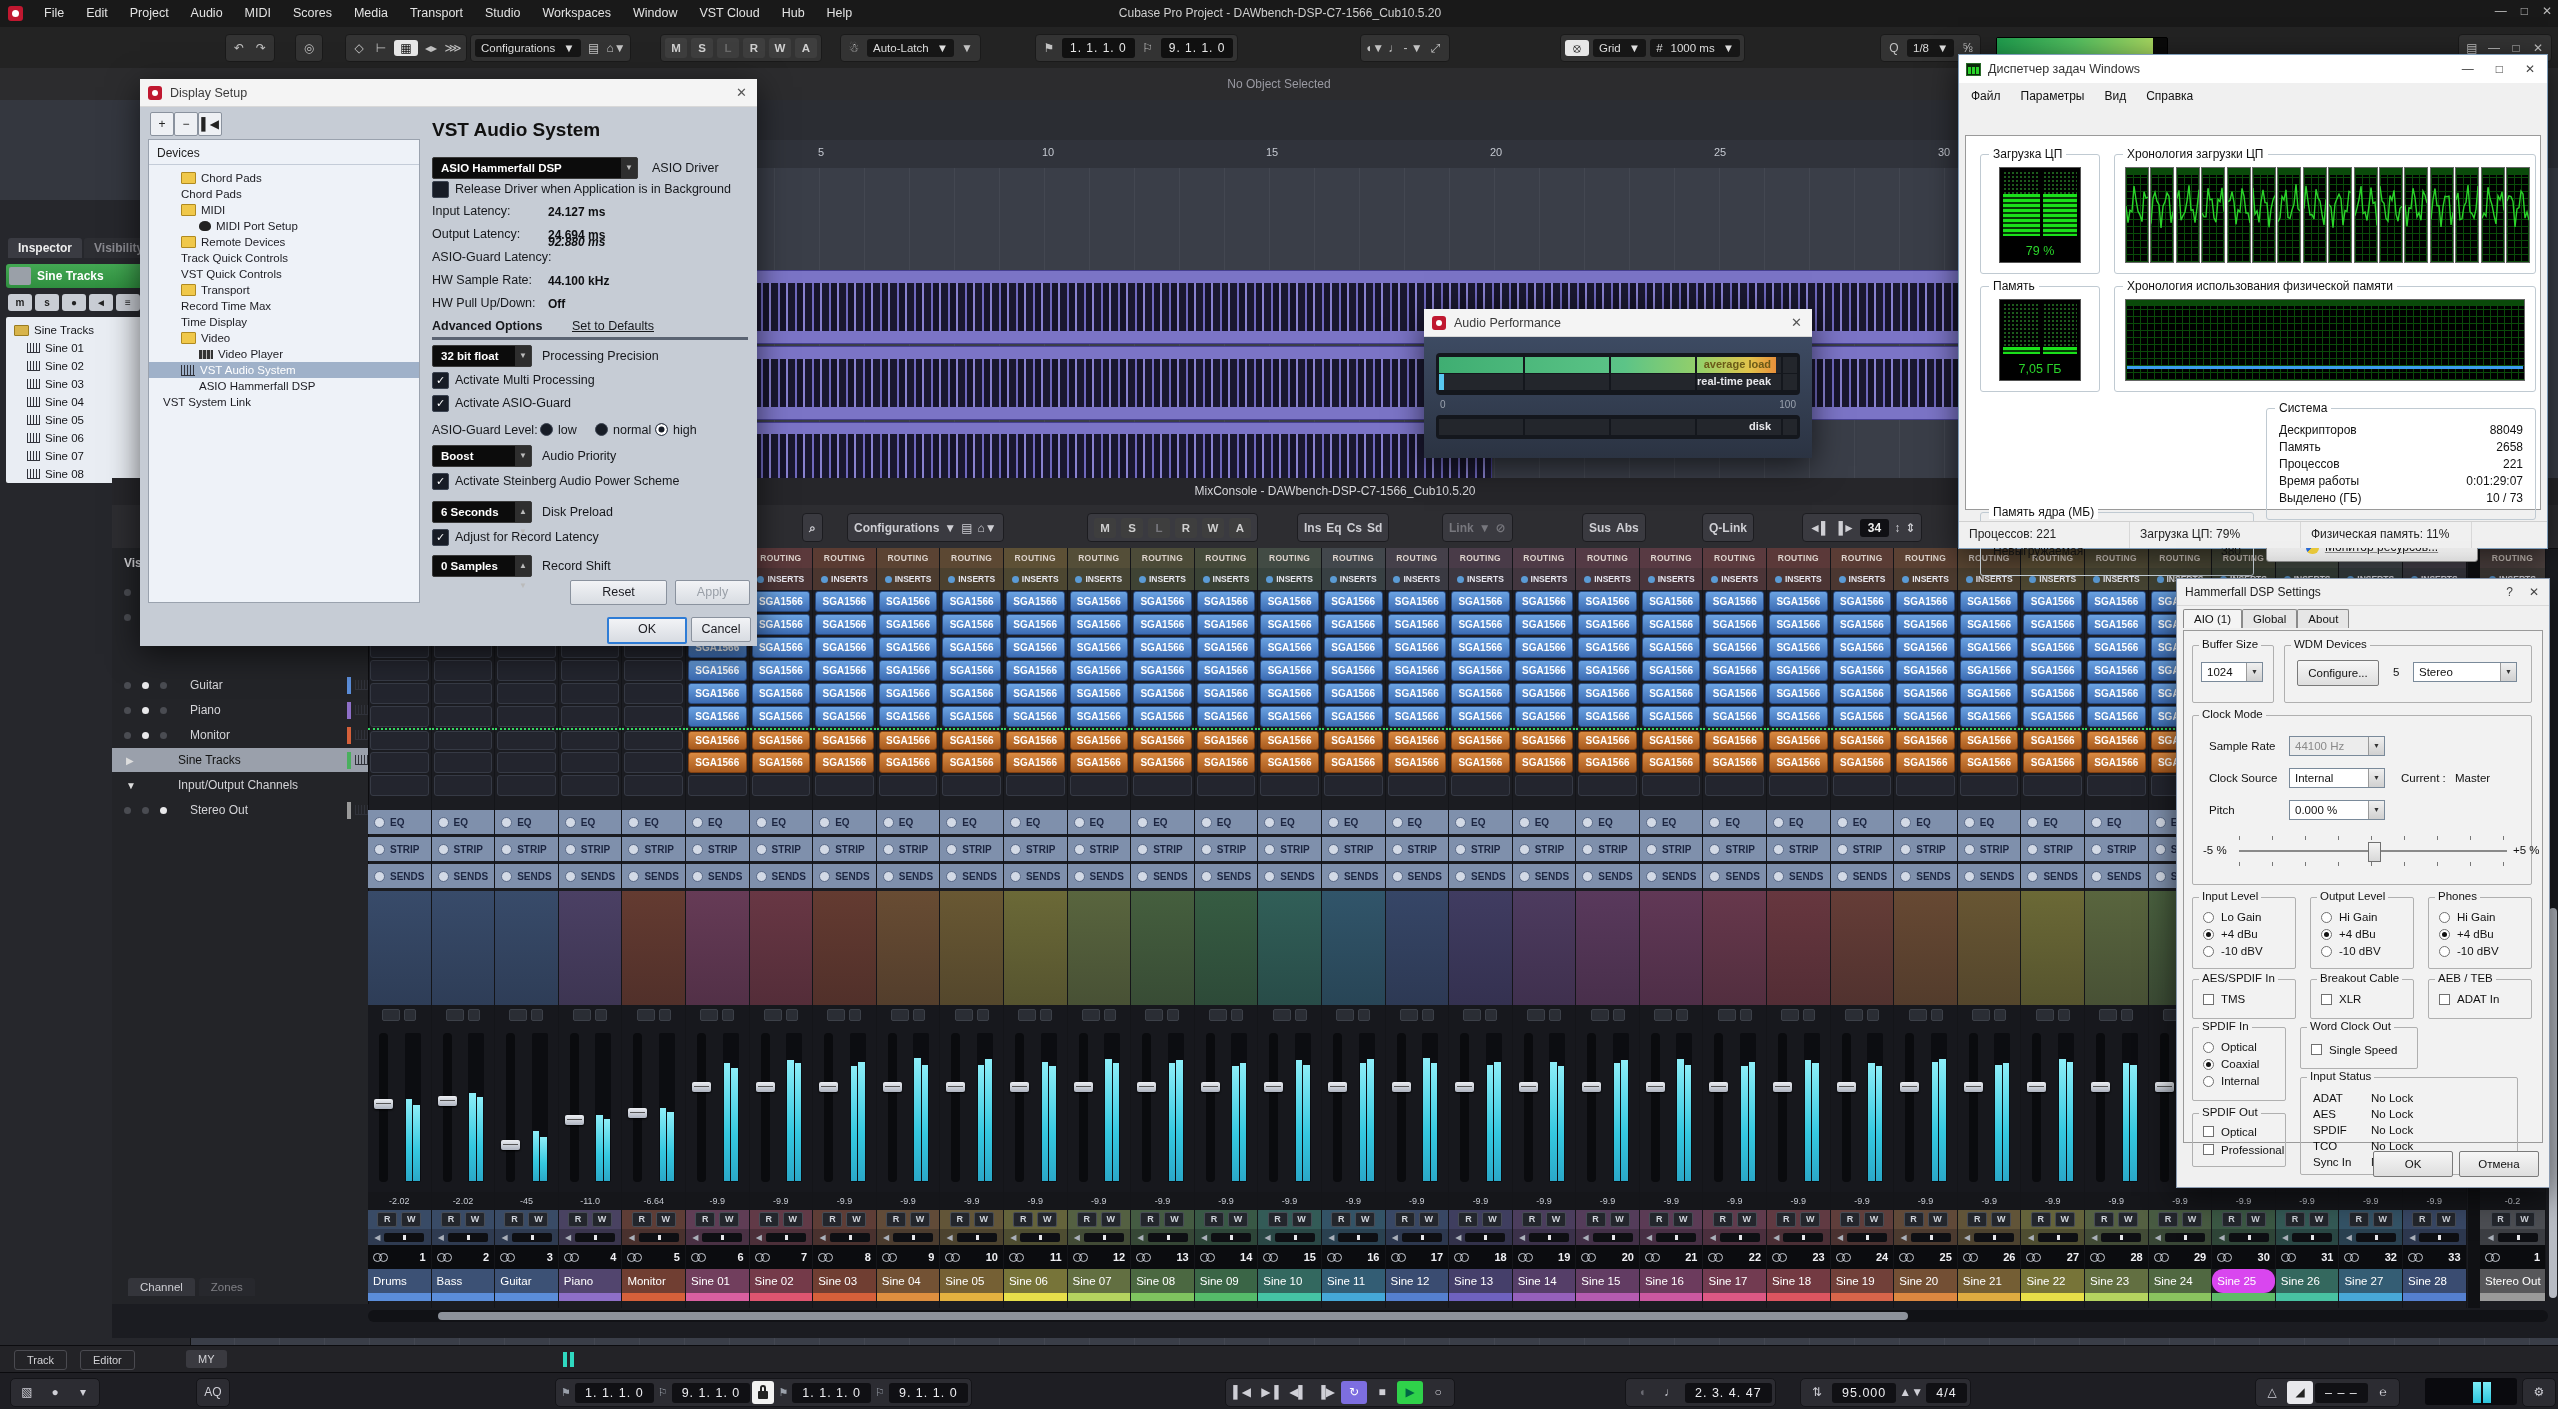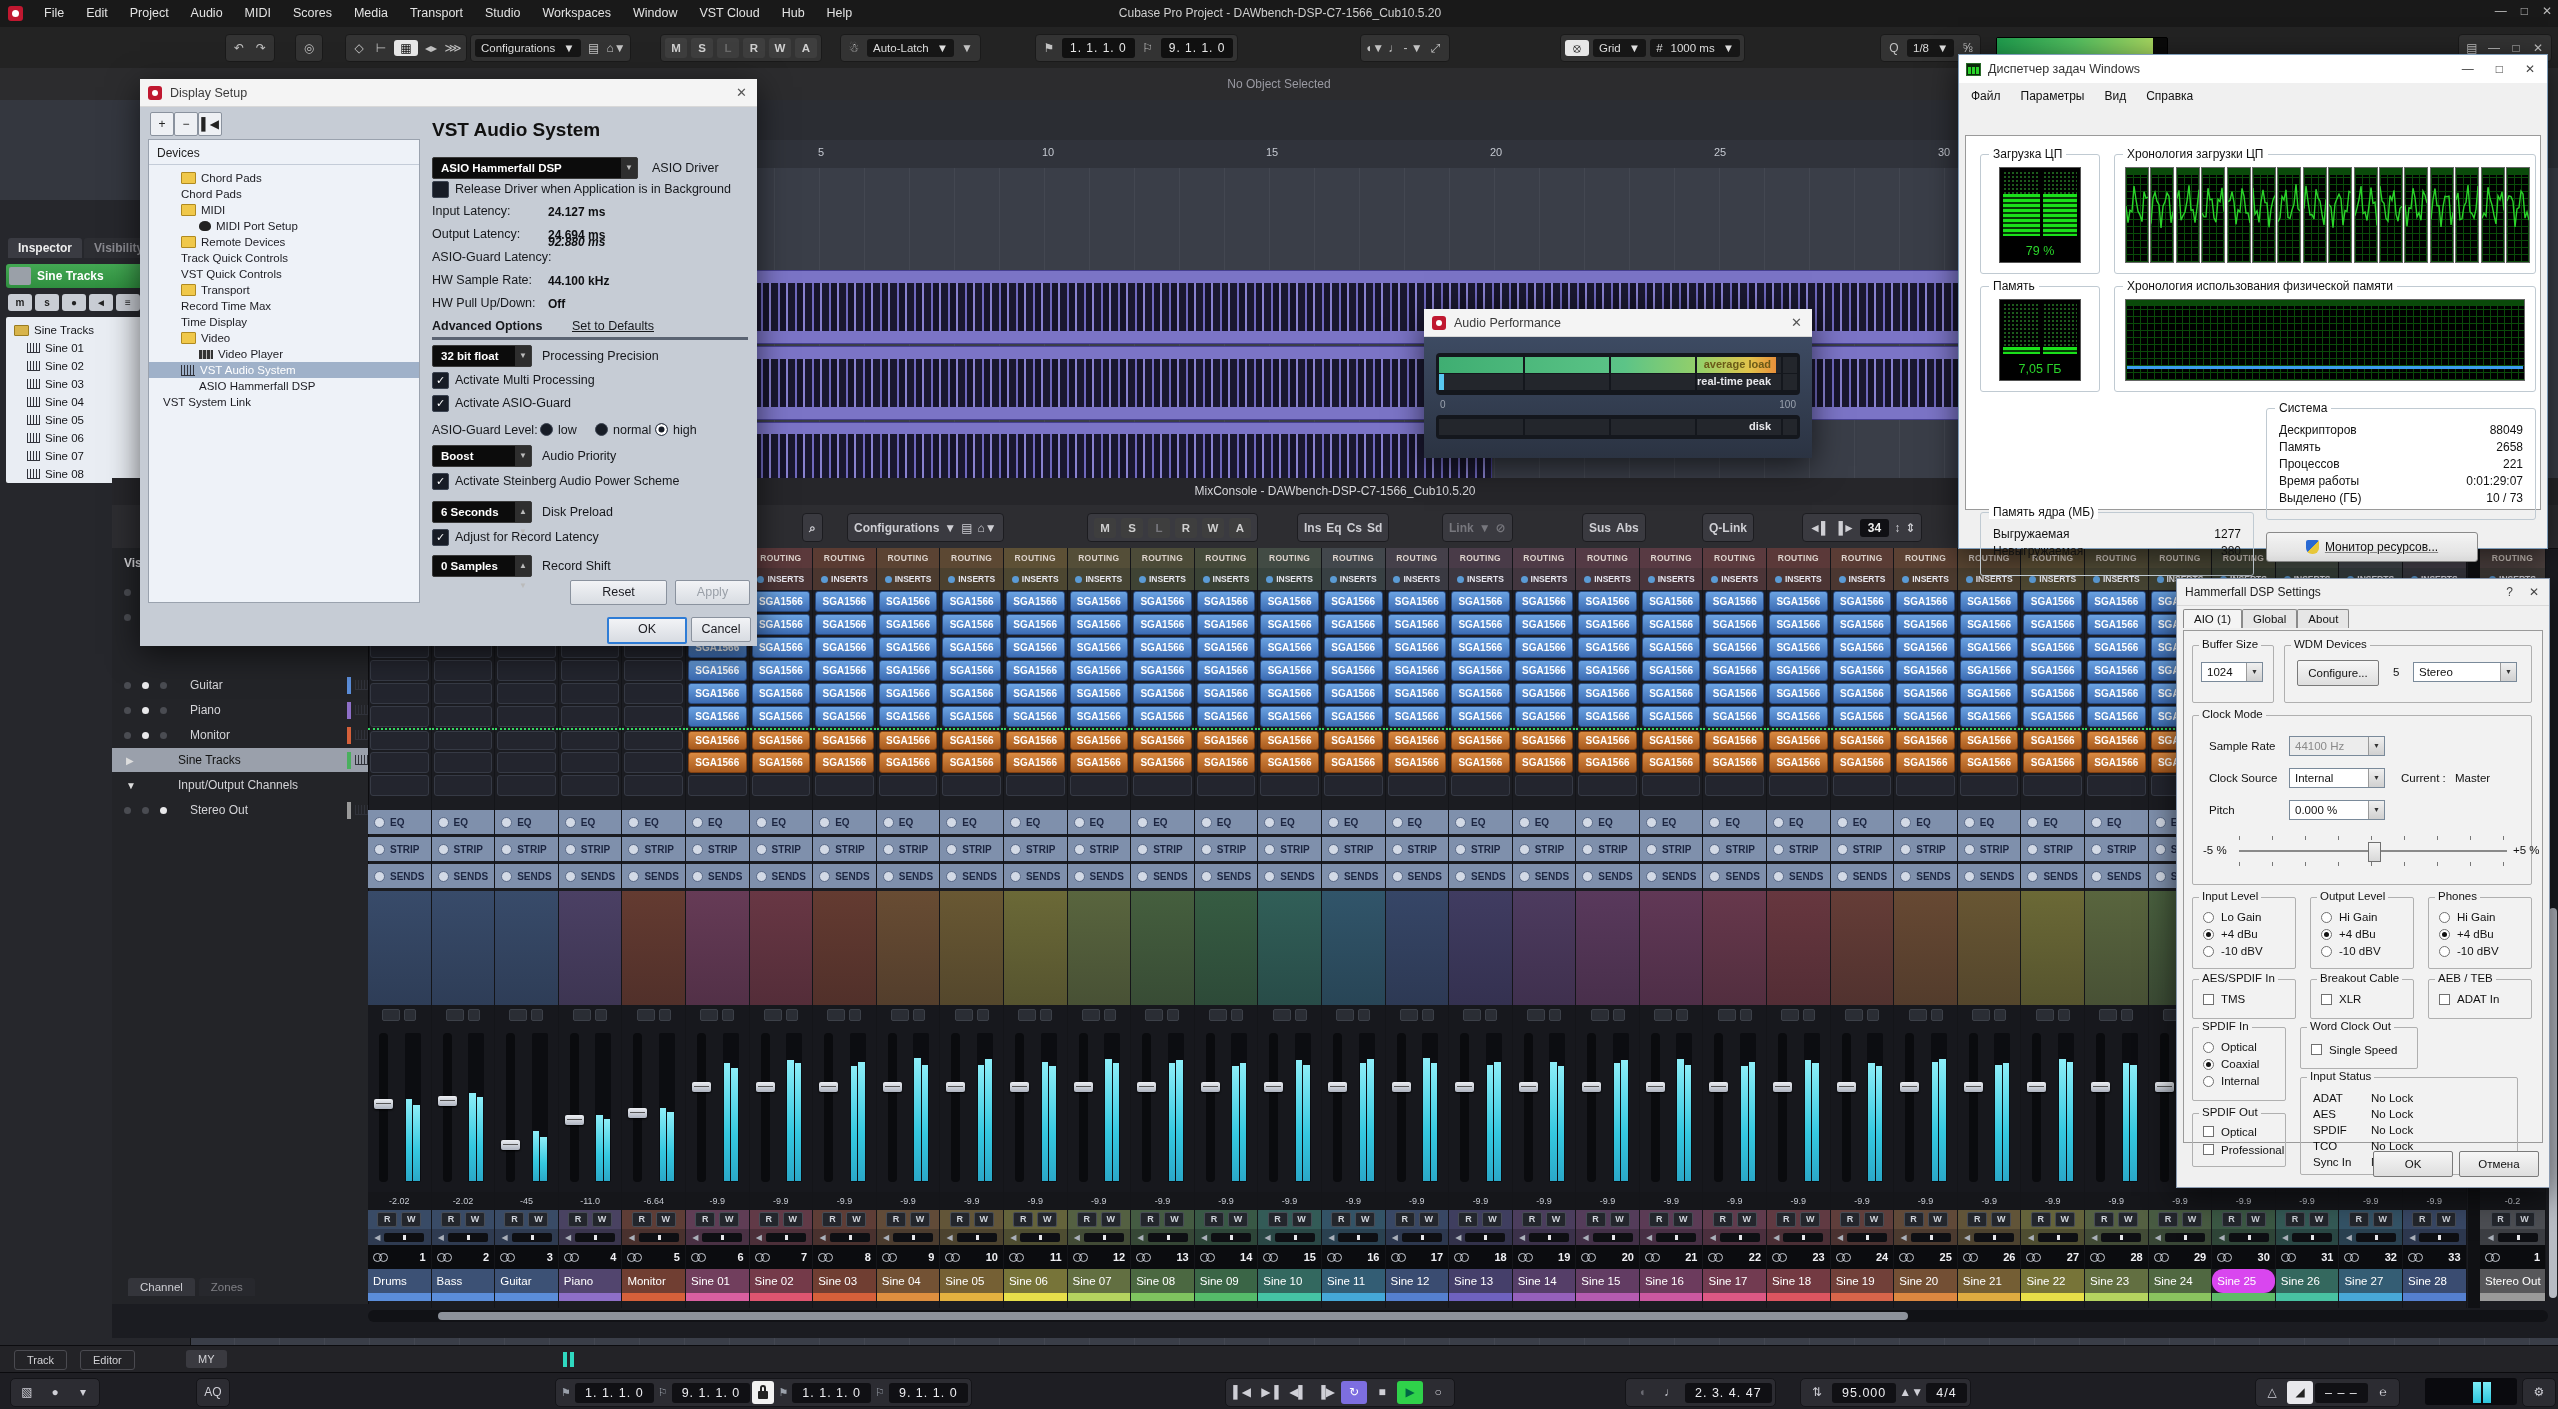--- a/index.html
+++ b/index.html
@@ -3130,20 +3130,25 @@
               <span>Невыгружаемая</span>
               <em>380</em>
             </div>
           </div>
       </div>
       <div class="tm-btn" style="left:300px;top:396px;width:210px;height:28px">
         <span class="shield"></span>
         <span style="text-decoration:underline;text-decoration-color:#888;">Монитор ресурсов...</span>
       </div>
     </div>
+    <div class="statusbar" id="tm-status">
+        <span>Процессов: 221</span>
+        <span>Загрузка ЦП: 79%</span>
+        <span>Физическая память: 11%</span>
+      </div>
   </div>
 
   <div id="hf" class="abs">
     <div class="title">
       <span>Hammerfall DSP Settings</span>
       <span class="b">
         <span>?</span>
         <span>✕</span>
       </span>
     </div>

